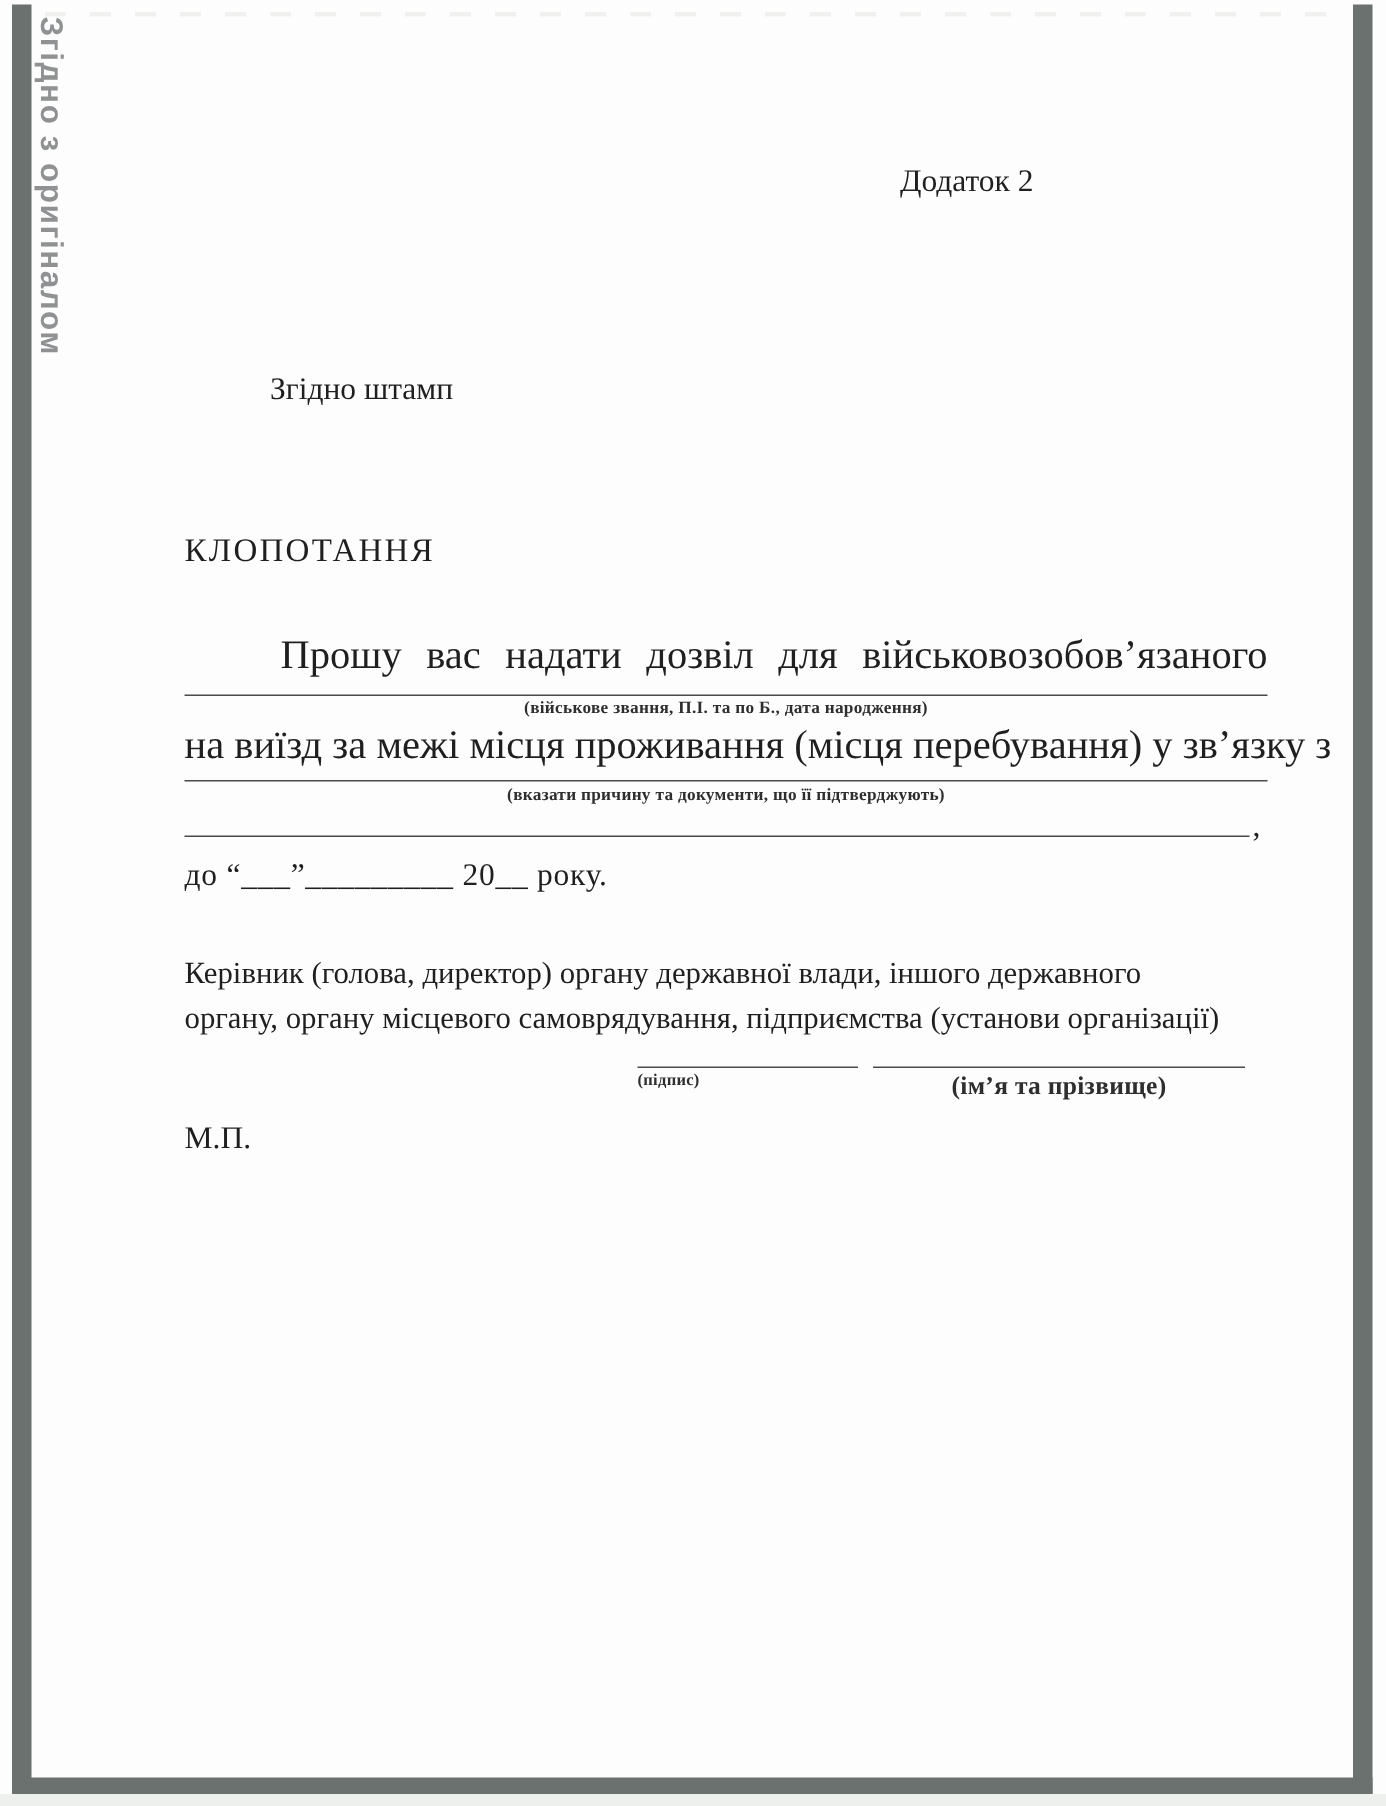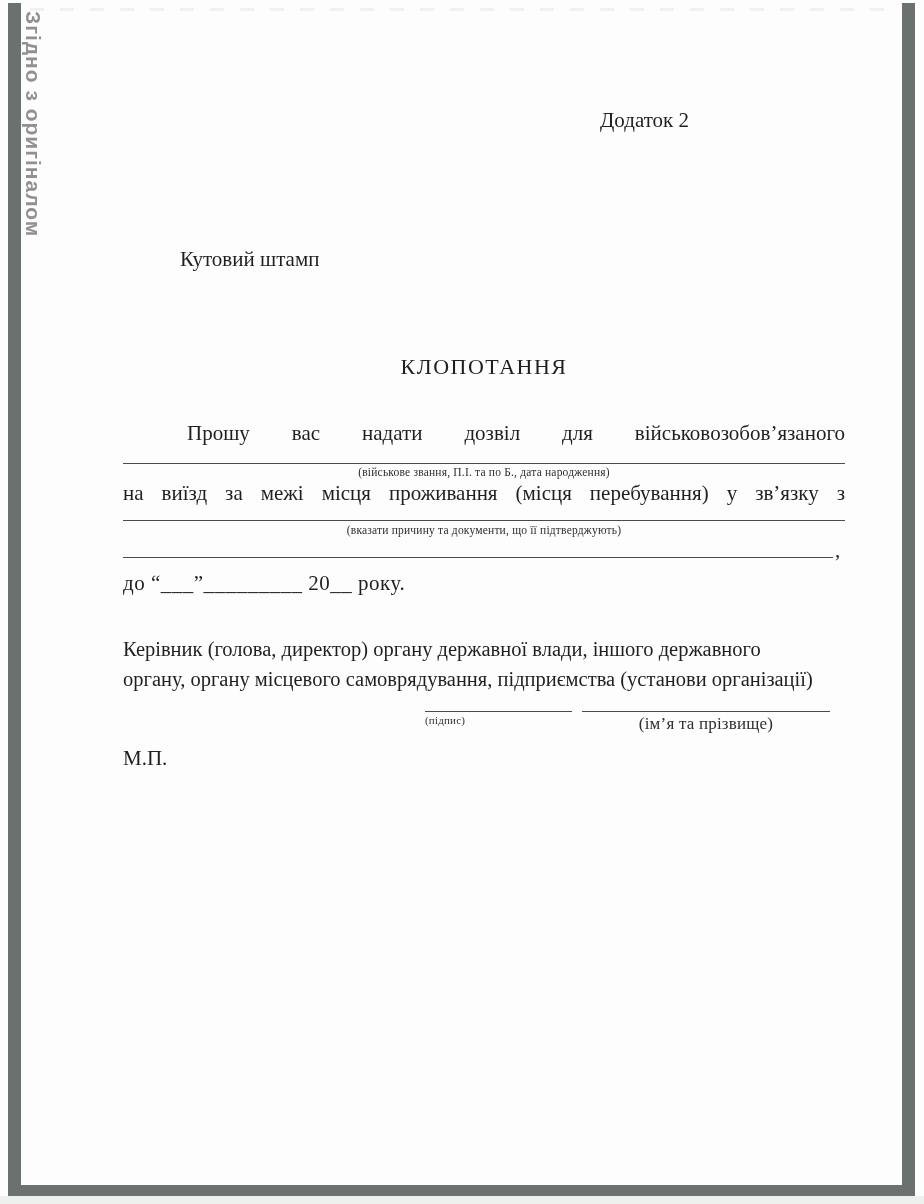--- a/index.html
+++ b/index.html
@@ -30,32 +30,32 @@
     font-family: "Liberation Sans", sans-serif;
     font-weight: bold;
     font-size: 21px;
     letter-spacing: 1px;
     color: #8f9192;
     white-space: nowrap;
   }
 
   .abs { position: absolute; }
   .t-body   { font-size: 21px; }
-  .t-small  { font-size: 11.5px; color: #2e2e2e; letter-spacing: .2px; }
+  .t-small  { font-size: 11.5px; color: #2e2e2e; letter-spacing: .2px; font-weight: bold; }
 
   .annex { left: 600px; top: 108px; width: 243px; text-align: left; }
   .corner-stamp { left: 180px; top: 247px; }
-  .doc-title { left: 123px; top: 354px; width: 722px; text-align: center; font-size: 22px; letter-spacing: 1.5px; }
+  .doc-title { left: 123px; top: 354px; width: 722px; text-align: left; font-size: 22px; letter-spacing: 1.5px; }
 
   .just-line {
     left: 123px; width: 722px;
     text-align: justify;
     text-align-last: justify;
     white-space: nowrap;
-    font-size: 21px;
+    font-size: 27px;
   }
   .p1 { top: 421px; text-indent: 64px; }
   .p2 { top: 481px; font-family: Liberation Serif, serif; }
 
   .rule { border-top: 1.2px solid #4a4a4a; height: 0; }
   .rule-1 { left: 123px; top: 463px; width: 722px; }
   .rule-2 { left: 123px; top: 520px; width: 722px; }
   .rule-3 { left: 123px; top: 557px; width: 710px; }
   .cap-1 { left: 123px; top: 466px; width: 722px; text-align: center; }
   .cap-2 { left: 123px; top: 524px; width: 722px; text-align: center; }
@@ -81,21 +81,21 @@
   <div class="scan-noise"></div>
   <div class="bar bar-left"></div>
   <div class="bar bar-right"></div>
   <div class="bar bar-bottom"></div>
   <div class="below-strip"></div>
 
   <div class="stamp-vertical">Згідно з оригіналом</div>
 
   <div class="abs annex t-body">Додаток 2</div>
 
-  <div class="abs corner-stamp t-body">Кутовий штамп</div>
+  <div class="abs corner-stamp t-body">Згідно штамп</div>
 
   <div class="abs doc-title">КЛОПОТАННЯ</div>
 
   <div class="abs just-line p1">Прошу вас надати дозвіл для військовозобов’язаного</div>
 
   <div class="abs rule rule-1"></div>
   <div class="abs cap-1 t-small">(військове звання, П.І. та по Б., дата народження)</div>
 
   <div class="abs just-line p2">на виїзд за межі місця проживання (місця перебування) у зв’язку з</div>
 

